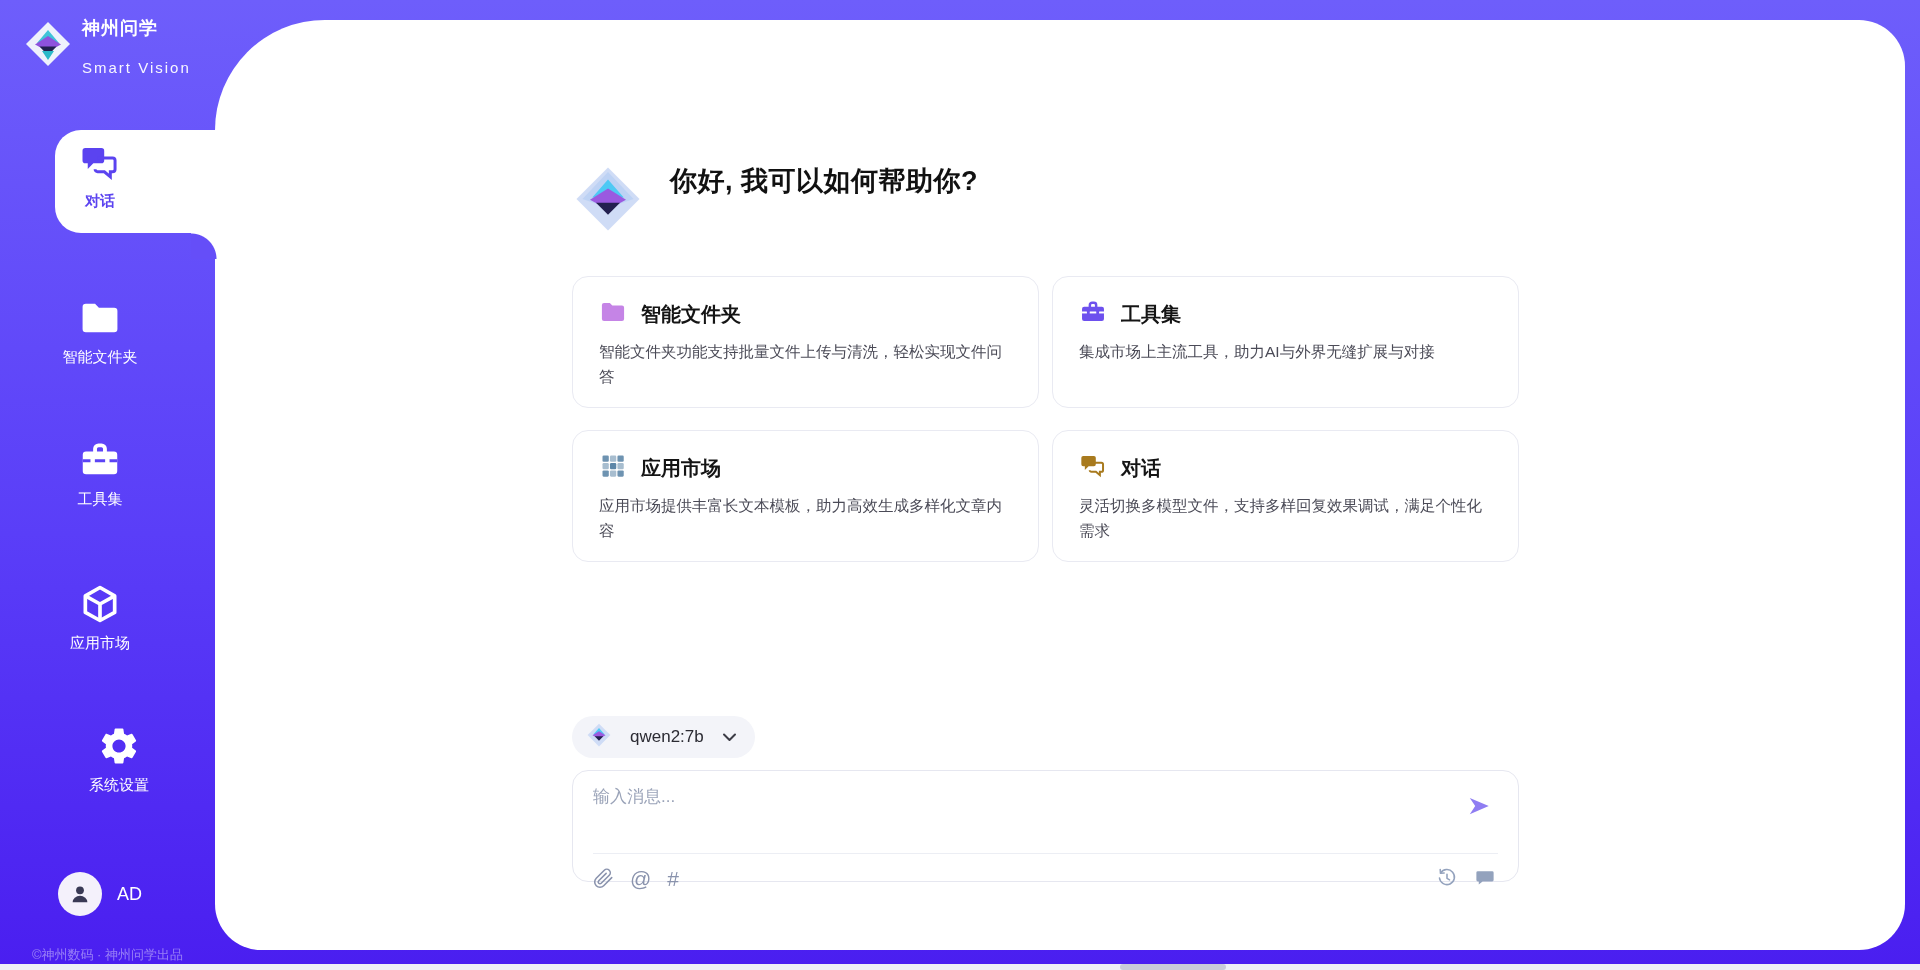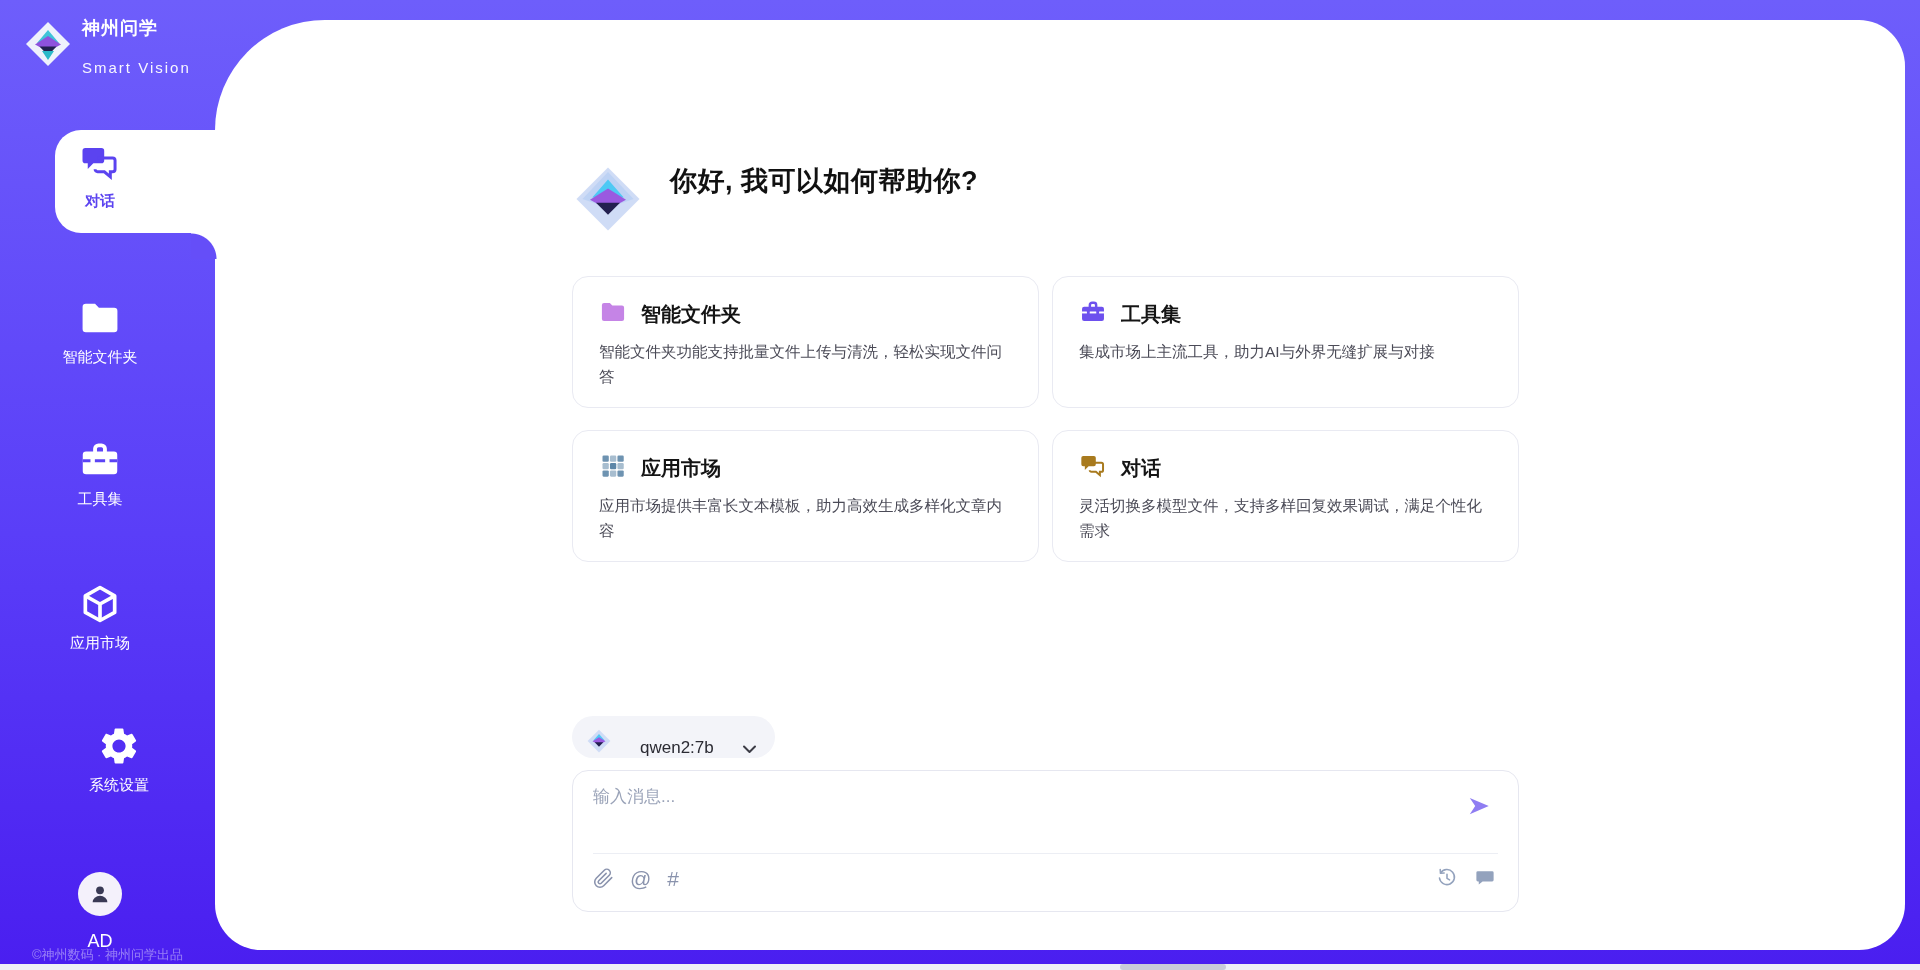--- a/index.html
+++ b/index.html
@@ -27,45 +27,45 @@
   .tab-fillet-bottom { position:absolute; left:191px; top:233px; width:26px; height:26px;
     background:radial-gradient(circle at 0 100%, #654ef8 25px, #ffffff 26px); }
   .nav-item.active { top:142px; }
   .nav-item.active .nv-label { color:#5b43f0; font-weight:bold; }
 
   .nav-folder  { top:296px; }
   .nav-tools   { top:438px; }
   .nav-market  { top:582px; }
   .nav-settings{ top:724px;padding-left:38px; }
 
-  .user-row { position:absolute; top:872px; left:0; width:200px; display:flex; align-items:center; justify-content:center; gap:15px; cursor:pointer;flex-direction:column; }
+  .user-row { position:absolute; top:872px; left:0; width:200px; display:flex; align-items:center; justify-content:center; gap:15px; cursor:pointer; }
   .avatar { width:44px; height:44px; border-radius:50%; background:#f4f1fb; display:flex; align-items:center; justify-content:center; }
   .user-name { color:#fff; font-size:18px; }
   .copyright { position:absolute; top:930px; left:0; width:215px; text-align:center; color:rgba(255,255,255,.42); font-size:13px;margin-top:16px; }
 
   
   .main-panel { position:absolute; left:215px; top:20px; right:15px; bottom:20px;
     background:#fff; border-radius:110px 46px 46px 46px; z-index:1; }
   .content { position:absolute; left:357px; top:0; width:947px; height:100%; }
 
   .greeting { position:absolute; top:143px; left:0; display:flex; align-items:flex-start; gap:26px; }
   .greeting-text { font-size:27px; font-weight:bold; color:#111; letter-spacing:.5px; }
 
   .cards { position:absolute; top:256px; left:0; right:0; display:grid;
     grid-template-columns:1fr 1fr; column-gap:13px; row-gap:22px; }
   .card { background:#fff; border:1px solid #e9eaf2; border-radius:16px; padding:21px 26px 18px 26px; cursor:pointer; }
   .card-head { display:flex; align-items:center; gap:14px; margin-bottom:9px; }
   .card-title { font-size:20px; font-weight:bold; color:#141414; }
   .card-desc { font-size:15.5px; color:#4b4b57; line-height:1.62; }
 
-  .model-pill { position:absolute; top:696px; left:0; height:42px; display:inline-flex; align-items:flex-end;
-    gap:28px; padding:0 18px 0 14px; background:#f3f4f9; border-radius:22px; cursor:pointer; }
+  .model-pill { position:absolute; top:696px; left:0; height:42px; display:inline-flex; align-items:center;
+    gap:18px; padding:0 18px 0 14px; background:#f3f4f9; border-radius:22px; cursor:pointer; }
   .model-name { font-size:17px; color:#2b2b33; }
 
-  .composer { position:absolute; top:750px; left:0; right:0; height:142px;
+  .composer { position:absolute; top:750px; left:0; right:0; height:112px;
     border:1.5px solid #e6e7f0; border-radius:16px; background:#fff; }
   .composer textarea { position:absolute; top:14px; left:20px; right:70px; height:56px;
     border:none; outline:none; resize:none; font-family:inherit; font-size:17px; color:#333; background:transparent; }
   .composer textarea::placeholder { color:#9aa3b8; }
   .send-btn { position:absolute; top:22px; right:26px; cursor:pointer; }
   .composer-divider { position:absolute; top:82px; left:20px; right:20px; height:1px; background:#eceef4; }
   .composer-tools { position:absolute; top:96px; left:20px; right:22px; display:flex; align-items:center; }
   .tool { margin-right:16px; cursor:pointer; color:#8a93ad; font-size:21px; line-height:1; display:flex; align-items:center; }
   .tool-right { margin-left:auto; display:flex; align-items:center; gap:16px; }
   .tool-right .tool { margin-right:0; }

